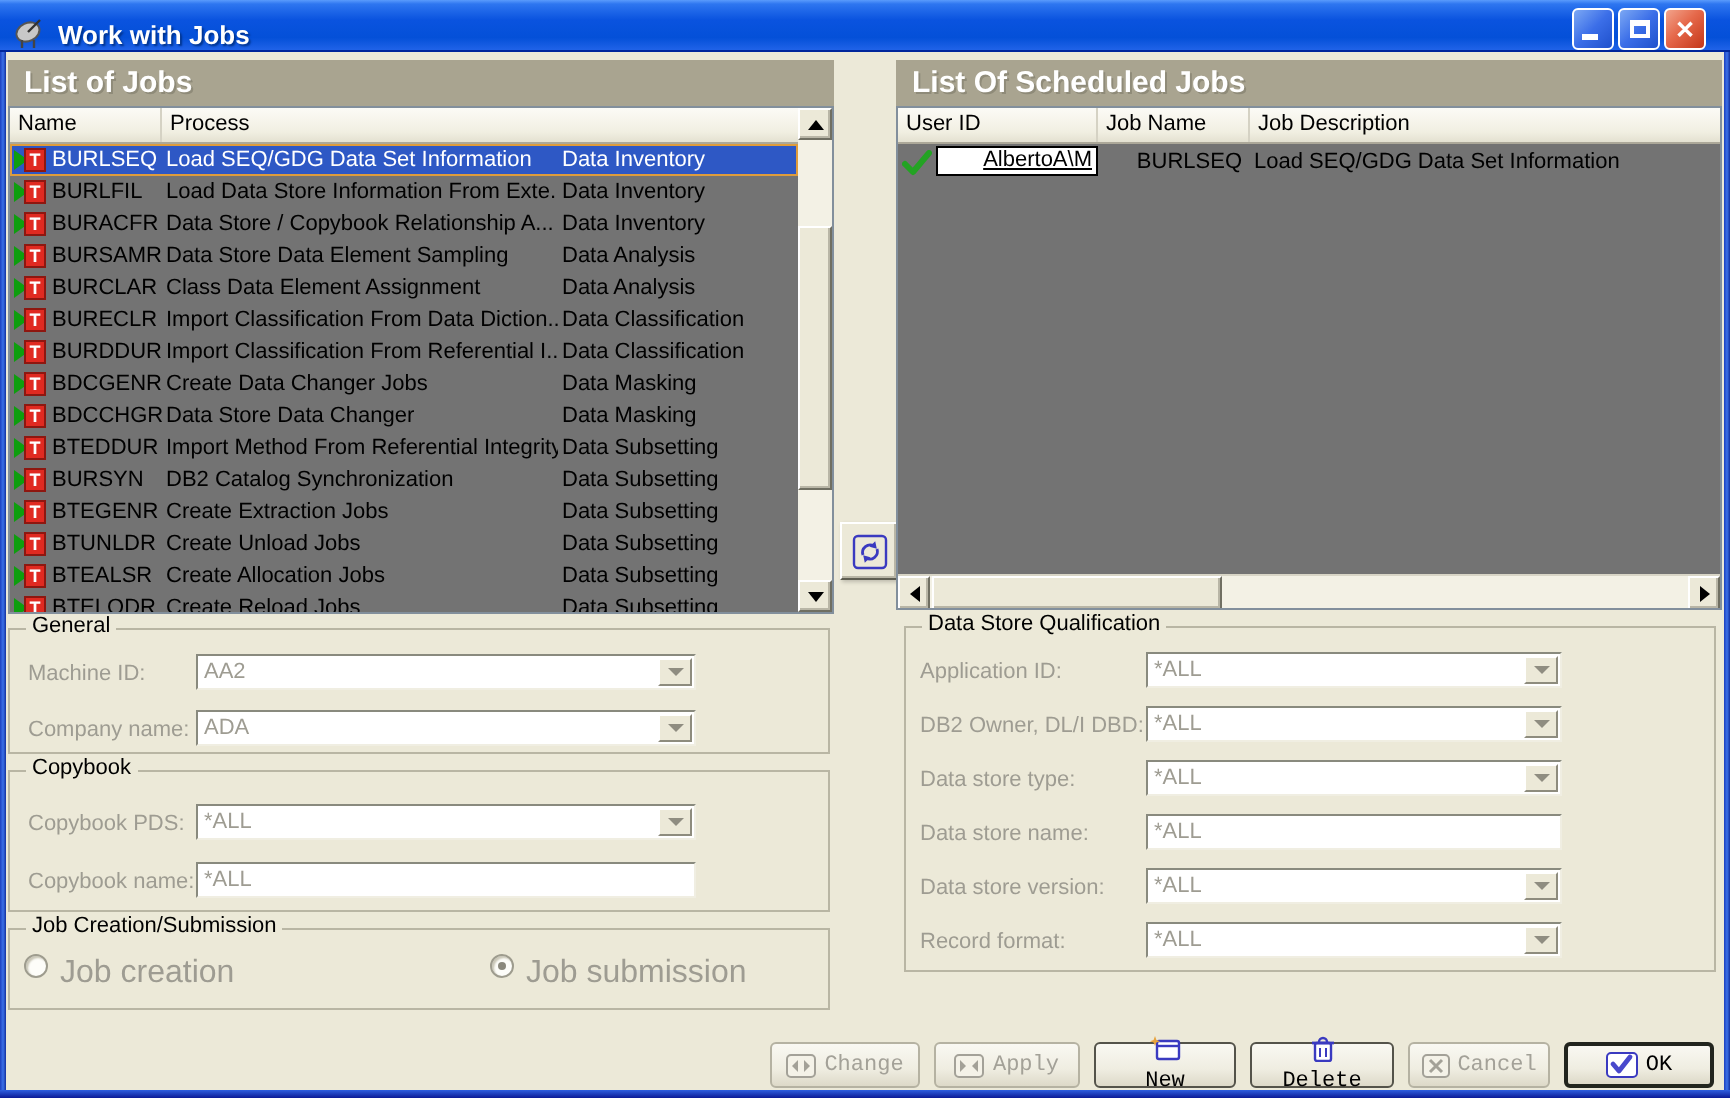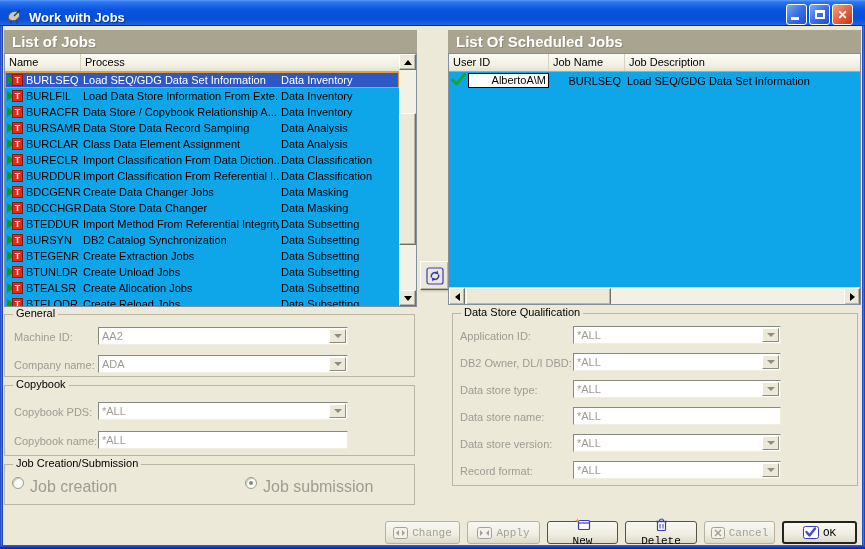--- a/index.html
+++ b/index.html
@@ -49,21 +49,21 @@
   .panel-header {
     position:absolute; height:23px; background:#A9A490; color:#fff;
     font-size:15px; font-weight:bold; line-height:23px; padding-left:8px;
     text-shadow:1px 1px 0 #8F8B79;
   }
   .panel-header.left { left:4px; top:30px; width:413px; }
   .panel-header.right { left:448px; top:30px; width:413px; }
 
   
   .listview {
-    position:absolute; background:#0ea5e9; overflow:hidden;
+    position:absolute; background:#737373; overflow:hidden;
     border:1px solid #828F9C;
   }
   .listview.left { left:4px; top:53px; width:413px; height:254px; }
   .listview.right { left:448px; top:53px; width:413px; height:252px; }
 
   .lv-header { display:flex; height:18px;
     background:linear-gradient(180deg,#FCFBF6 0%,#F1EFE2 70%,#E4E1D1 100%);
     border-bottom:1px solid #ACA899; font-size:11px; color:#000;
   }
   .lv-header .hcell { padding:2px 4px 0 4px; border-right:1px solid #D5D2C4; white-space:nowrap; overflow:hidden; }
@@ -80,21 +80,21 @@
   .c-proc { flex:1 1 auto; }
 
   .job-icon { position:relative; width:17px; height:12px; flex:0 0 17px; margin-right:2px; }
   .job-icon .tri { position:absolute; left:0; top:1px; width:0; height:0;
     border-left:7px solid #0E9E0E; border-top:5px solid transparent; border-bottom:5px solid transparent; }
   .job-icon .tbox { position:absolute; left:5px; top:0; width:11px; height:12px; background:#E02A21;
     border:1px solid #8E1710; color:#fff; font-size:9px; font-weight:bold; font-style:normal;
     line-height:10px; text-align:center; }
 
   
-  .rc-user { width:100px; flex:0 0 100px; display:flex; align-items:flex-start; }
+  .rc-user { width:100px; flex:0 0 100px; display:flex; align-items:flex-end;text-decoration:underline; }
   .rc-job  { width:76px; flex:0 0 76px; text-align:right; }
   .rc-desc { flex:1 1 auto; }
   .sched-row { height:17px; }
   .check-icon { width:15px; height:13px; flex:0 0 15px; margin-left:2px; }
   .userid-box { margin-left:2px; flex:1 1 auto; border:1px solid #000; background:#fff;
     height:15px; line-height:13px; text-align:right; padding:0 2px; font-size:11px; overflow:hidden; }
 
   
   .vscroll { position:absolute; right:0; top:0; bottom:0; width:17px; background:#F3F1E5; }
   .hscroll { position:absolute; left:0; right:0; bottom:0; height:17px; background:#F3F1E5; border-top:1px solid #D8D5C6; }
@@ -221,21 +221,21 @@
           <span class="cell c-proc">Data Inventory</span>
         </div>
         <div class="lv-row">
           <span class="cell c-name">
             <span class="job-icon">
               <i class="tri"></i>
               <i class="tbox">T</i>
             </span>
             <span>BURSAMR</span>
           </span>
-          <span class="cell c-desc">Data Store Data Record Sampling</span>
+          <span class="cell c-desc">Data Store Data Element Sampling</span>
           <span class="cell c-proc">Data Analysis</span>
         </div>
         <div class="lv-row">
           <span class="cell c-name">
             <span class="job-icon">
               <i class="tri"></i>
               <i class="tbox">T</i>
             </span>
             <span>BURCLAR</span>
           </span>

